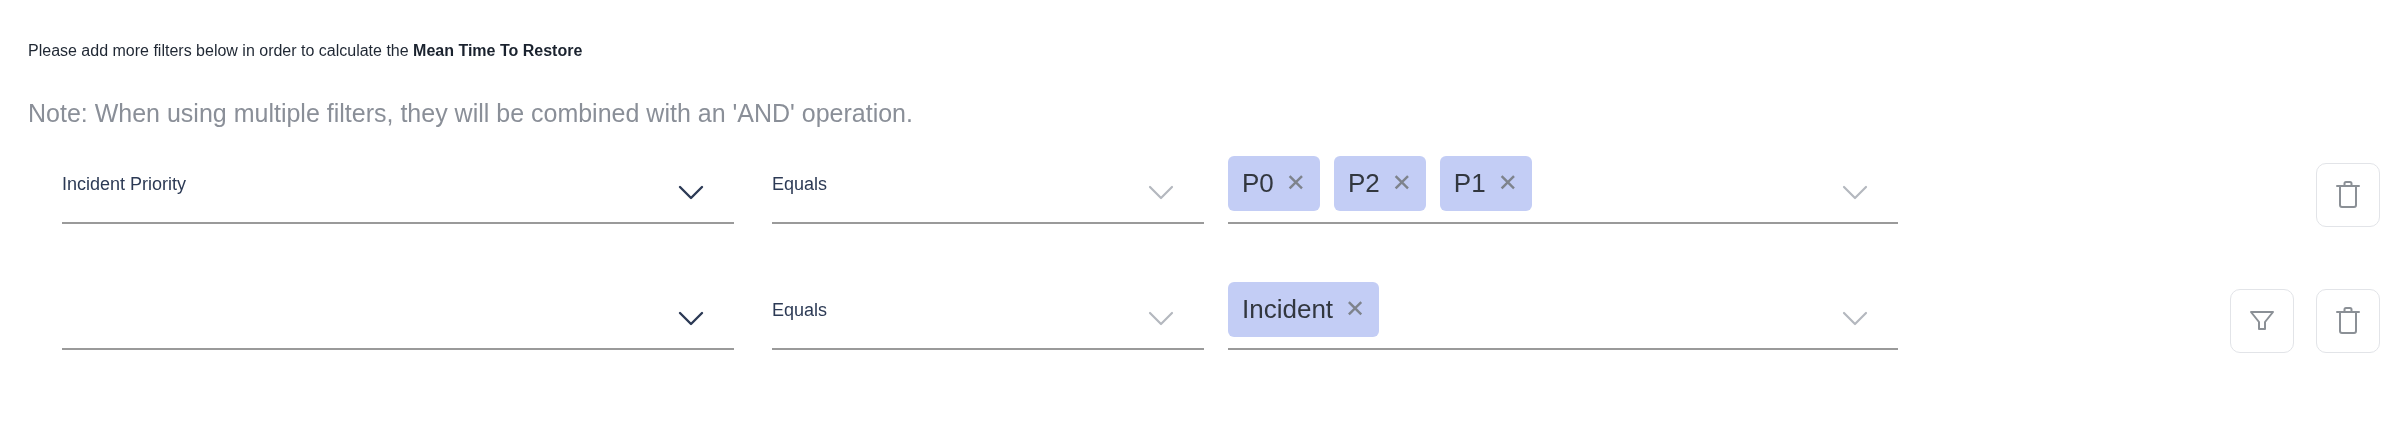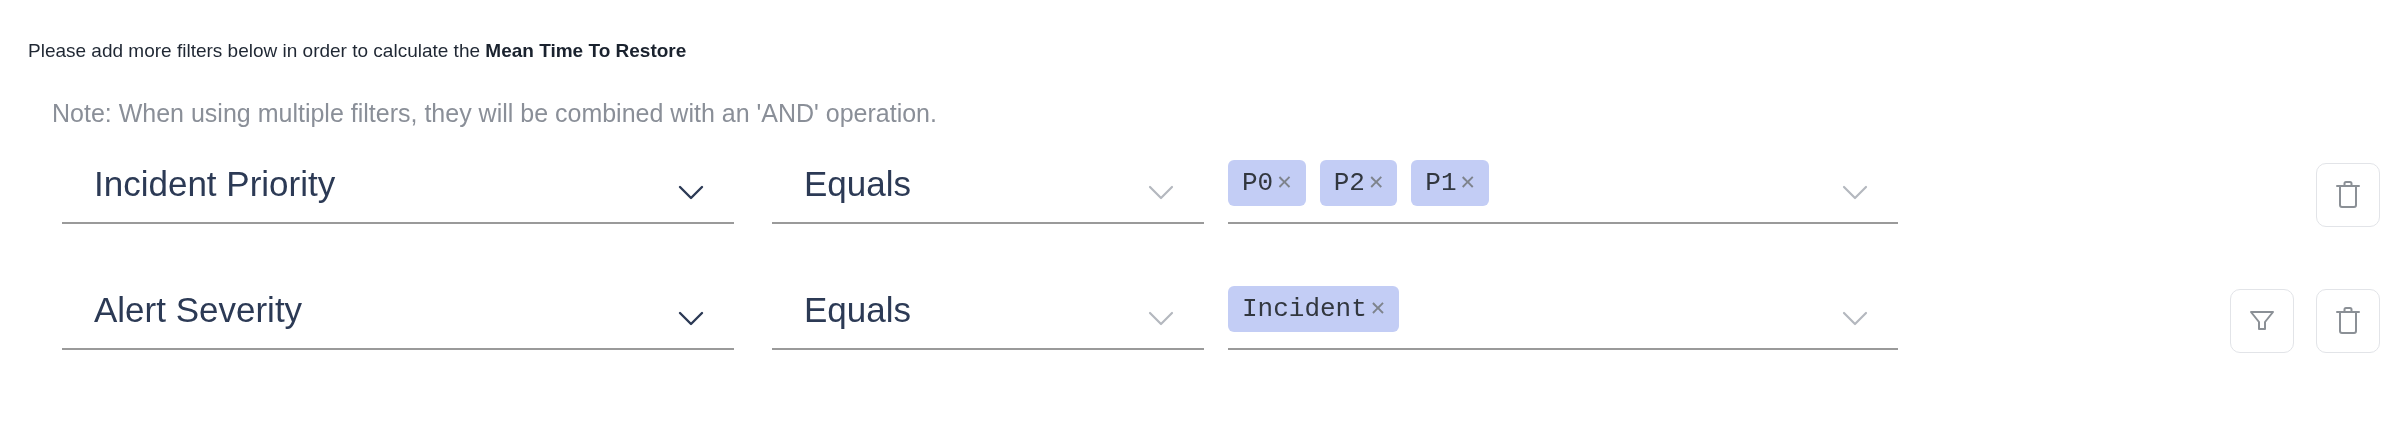--- a/index.html
+++ b/index.html
@@ -22,38 +22,37 @@
     background: #ffffff;
     box-sizing: border-box;
     padding: 0;
   }
 
   
   .headline {
     position: absolute;
     left: 28px;
     top: 36px;
-    font-size: 19px;
+    font-size: 16px;
     line-height: 30px;
     color: #1f2733;
     white-space: nowrap;
   }
   .headline .strong {
     font-weight: bold;
     color: #1a222e;
   }
   .note {
     position: absolute;
     left: 28px;
     top: 98px;
     font-size: 25px;
     line-height: 30px;
     color: #8a8f98;
     white-space: nowrap;
-    margin-left: 24px;
   }
 
   
   .rows {
     position: absolute;
     left: 0;
     top: 150px;
     width: 2408px;
   }
   .filter-row {
@@ -67,26 +66,25 @@
     height: 74px;
     border-bottom: 2px solid #9a9a9a;
     display: flex;
     align-items: center;
   }
   .field-attr  { left: 62px;  width: 672px; }
   .field-op    { left: 772px; width: 432px; text-align: right; }
   .field-vals  { left: 1228px; width: 670px; }
 
   .field-text {
-    font-size: 35px;
+    font-size: 18px;
     color: #2c3a55;
     white-space: nowrap;
     flex: 0 0 auto;
     padding-bottom: 4px;
-    margin-left: 32px;
   }
 
   .chev {
     position: absolute;
     right: 30px;
     bottom: 22px;
     width: 26px;
     height: 15px;
     flex: 0 0 auto;
   }
@@ -97,29 +95,28 @@
   
   .chips {
     display: flex;
     align-items: center;
     gap: 14px;
     padding-bottom: 6px;
   }
   .chip {
     display: inline-flex;
     align-items: center;
-    gap: 4px;
+    gap: 12px;
     background: #c3cdf5;
     border-radius: 6px;
-    height: 46px;
+    height: 55px;
     padding: 0 14px;
     font-size: 26px;
     color: #32373f;
     white-space: nowrap;
-    font-family: Liberation Mono, monospace;
   }
   .chip-x {
     font-size: 24px;
     color: #7e838c;
     line-height: 1;
   }
 
   
   .actions {
     position: absolute;
@@ -207,21 +204,20 @@
             <path d="M8 8 V27 A2 2 0 0 0 10 29 H22 A2 2 0 0 0 24 27 V8"></path>
           </svg>
         </div>
       </div>
 
     </div>
 
     <div class="filter-row">
 
       <div class="field field-attr">
-        <span class="field-text">Alert Severity</span>
         <span class="chev">
           <svg viewBox="0 0 26 15">
               <path class="chev-dark" d="M2 2 L13 13 L24 2" fill="none" stroke-width="2.4" stroke-linecap="round" stroke-linejoin="round"></path>
             </svg>
         </span>
       </div>
 
       <div class="field field-op">
         <span class="field-text">Equals</span>
         <span class="chev">

